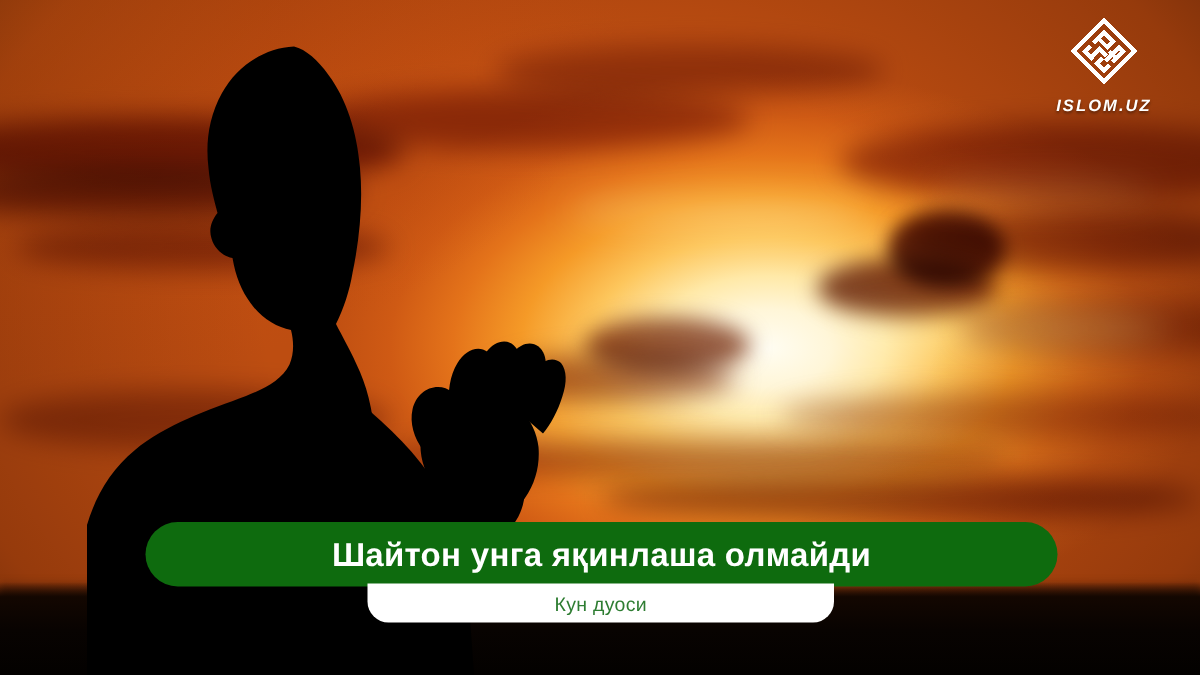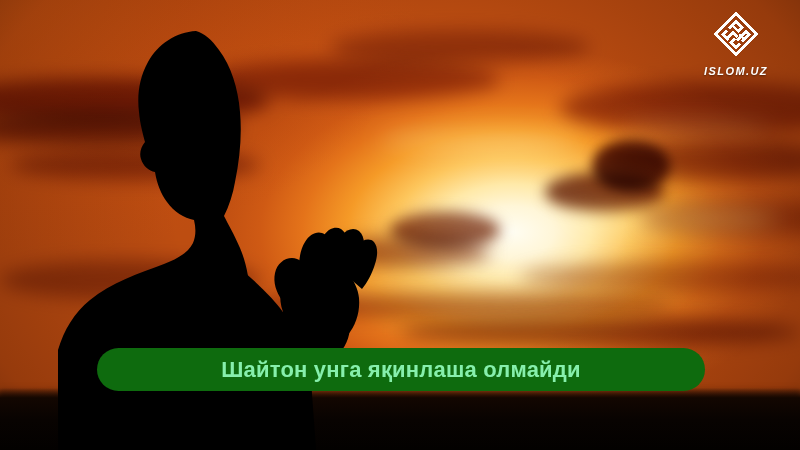--- a/index.html
+++ b/index.html
@@ -155,21 +155,21 @@
     height: 43px;
     background: #0e6b0e;
     border-radius: 22px;
     display: flex;
     align-items: center;
     justify-content: center;
     box-sizing: border-box;
     padding: 0 22px;
   }
   .banner-title-text {
-    color: #86efac;
+    color: #ffffff;
     font-size: 22px;
     font-weight: bold;
     letter-spacing: 0.2px;
     white-space: nowrap;
     line-height: 1;
   }
   .banner-sub {
     position: absolute;
     left: 245px;
     top: 389px;
@@ -362,14 +362,17 @@
         </g>
       </g>
     </svg>
     <div class="logo-word">ISLOM.UZ</div>
   </div>
 
   <div class="banner-title">
     <span class="banner-title-text">Шайтон унга яқинлаша олмайди</span>
   </div>
 
+  <div class="banner-sub">
+    <span class="banner-sub-text">Кун дуоси</span>
+  </div>
 
 </div>
 
 </body></html>

